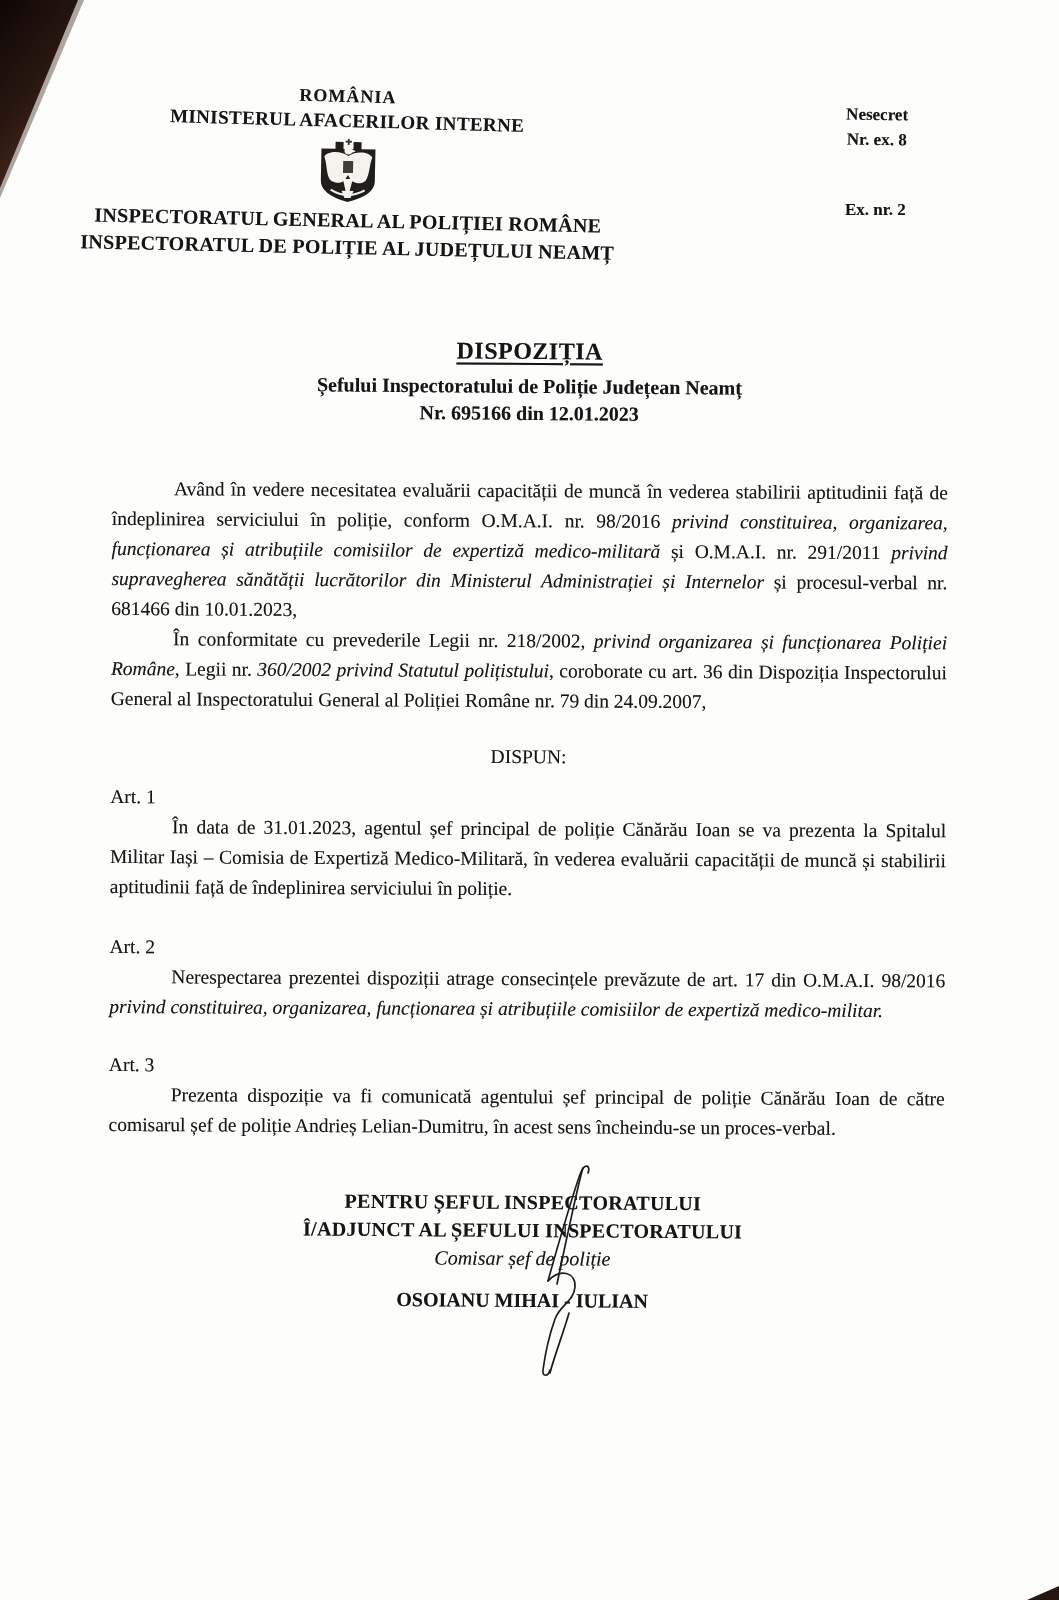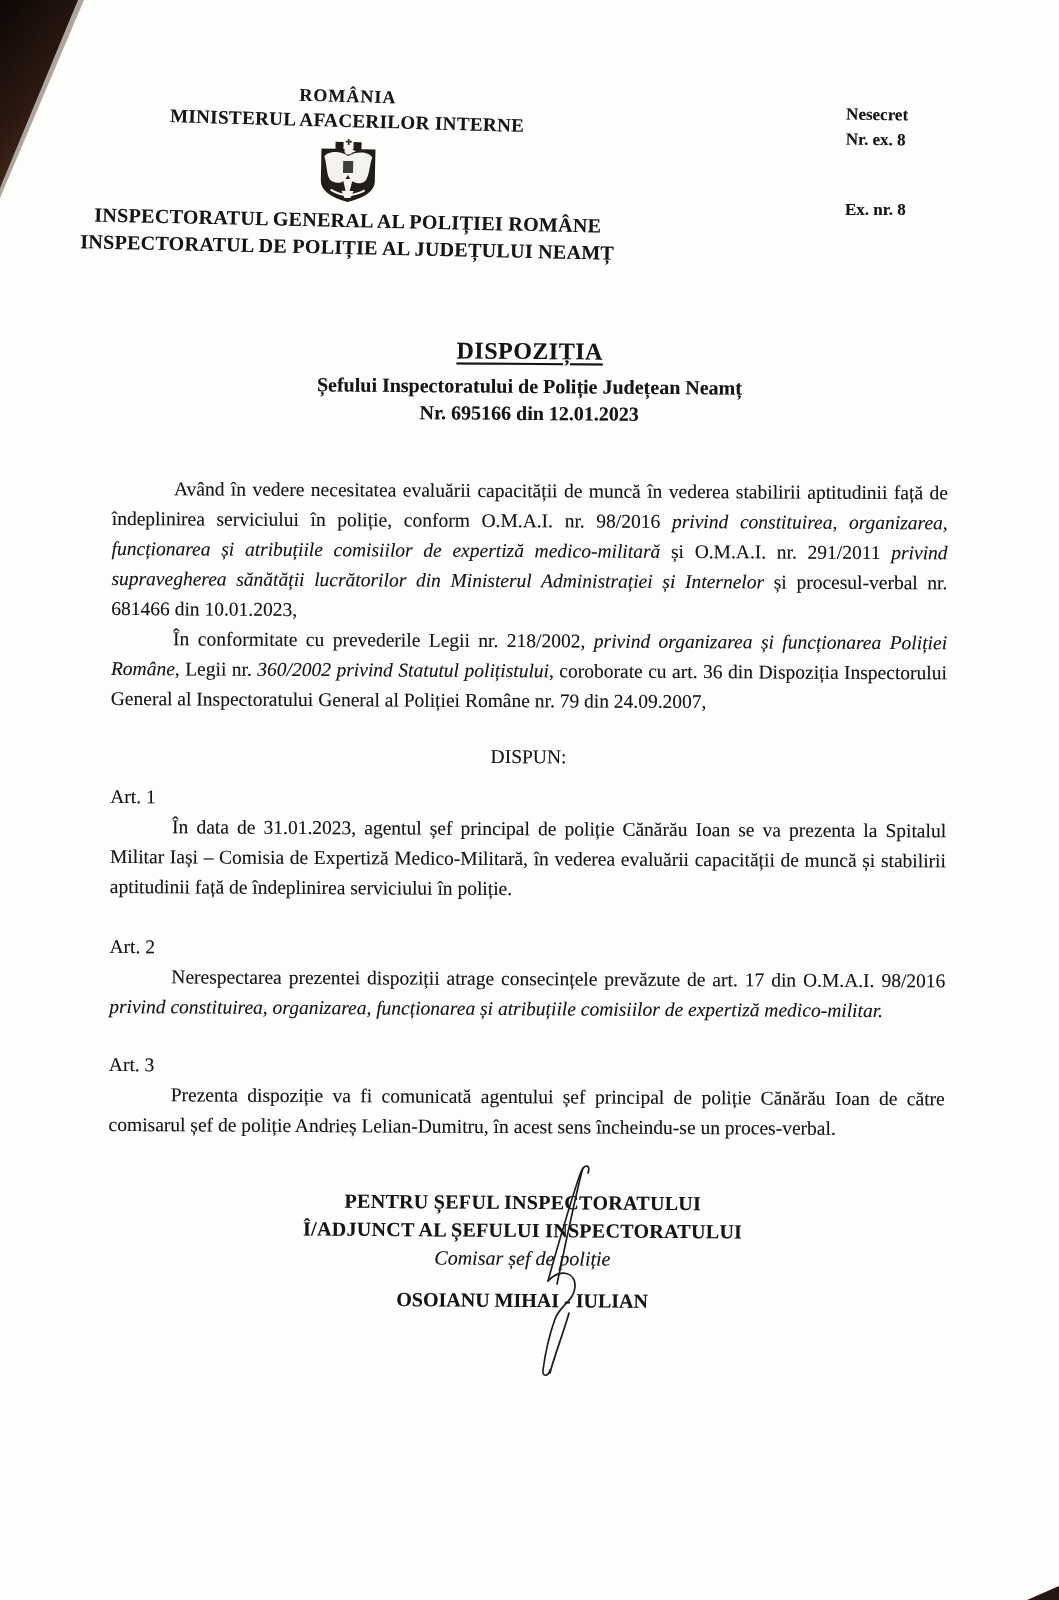--- a/index.html
+++ b/index.html
@@ -21,21 +21,21 @@
   }
   .header-top { transform:rotate(1.6deg); transform-origin:50% 50%; }
   .country   { font-size:18px; line-height:24px; letter-spacing:1px; }
   .ministry  { font-size:19px; line-height:26px; letter-spacing:.4px; }
   .emblem    { display:block; margin:5px auto 2px auto; transform:rotate(1.2deg); }
   .header-org { transform:rotate(1.25deg); transform-origin:50% 50%; }
   .org-line  { font-size:20px; line-height:27px; letter-spacing:.3px; }
   
   .meta-tr {
     position:absolute; left:846px; top:102px; font-weight:bold; font-size:17px;
-    line-height:25px; transform:rotate(.8deg);
+    line-height:25px; transform:rotate(.8deg);text-align:center;
   }
   .ex-nr { position:absolute; left:845px; top:200px; font-weight:bold; font-size:17px; }
   
   .title-block {
     position:absolute; left:0; top:336px; width:1059px; text-align:center;
     font-weight:bold; transform:rotate(.45deg);
   }
   .title-main { font-size:24px; line-height:30px; letter-spacing:.5px;
     text-decoration:underline; text-decoration-thickness:2px; text-underline-offset:4px; }
   .title-sub  { font-size:20px; line-height:27px; margin-top:7px; }
@@ -101,21 +101,21 @@
     <div class="header-org">
       <div class="org-line">INSPECTORATUL GENERAL AL POLIȚIEI ROMÂNE</div>
       <div class="org-line">INSPECTORATUL DE POLIȚIE AL JUDEȚULUI NEAMȚ</div>
     </div>
   </div>
 
   <div class="meta-tr">
     <div>Nesecret</div>
     <div>Nr. ex. 8</div>
   </div>
-  <div class="ex-nr">Ex. nr. 8</div>
+  <div class="ex-nr">Ex. nr. 2</div>
 
   <div class="title-block">
     <div><span class="title-main">DISPOZIȚIA</span></div>
     <div class="title-sub">Șefului Inspectoratului de Poliție Județean Neamț</div>
     <div class="title-nr">Nr. 695166 din 12.01.2023</div>
   </div>
 
   <div class="body-text">
     <p><span>Având în vedere necesitatea evaluării capacității de muncă în vederea stabilirii aptitudinii față de îndeplinirea serviciului în poliție, conform O.M.A.I. nr. 98/2016 </span><span class="it">privind constituirea, organizarea, funcționarea și atribuțiile comisiilor de expertiză medico-militară</span><span> și O.M.A.I. nr. 291/2011 </span><span class="it">privind supravegherea sănătății lucrătorilor din Ministerul Administrației și Internelor</span><span> și procesul-verbal nr. 681466 din 10.01.2023,</span></p>
     <p><span>În conformitate cu prevederile Legii nr. 218/2002, </span><span class="it">privind organizarea și funcționarea Poliției Române</span><span>, Legii nr. </span><span class="it">360/2002 privind Statutul polițistului</span><span>, coroborate cu art. 36 din Dispoziția Inspectorului General al Inspectoratului General al Poliției Române nr. 79 din 24.09.2007,</span></p>

